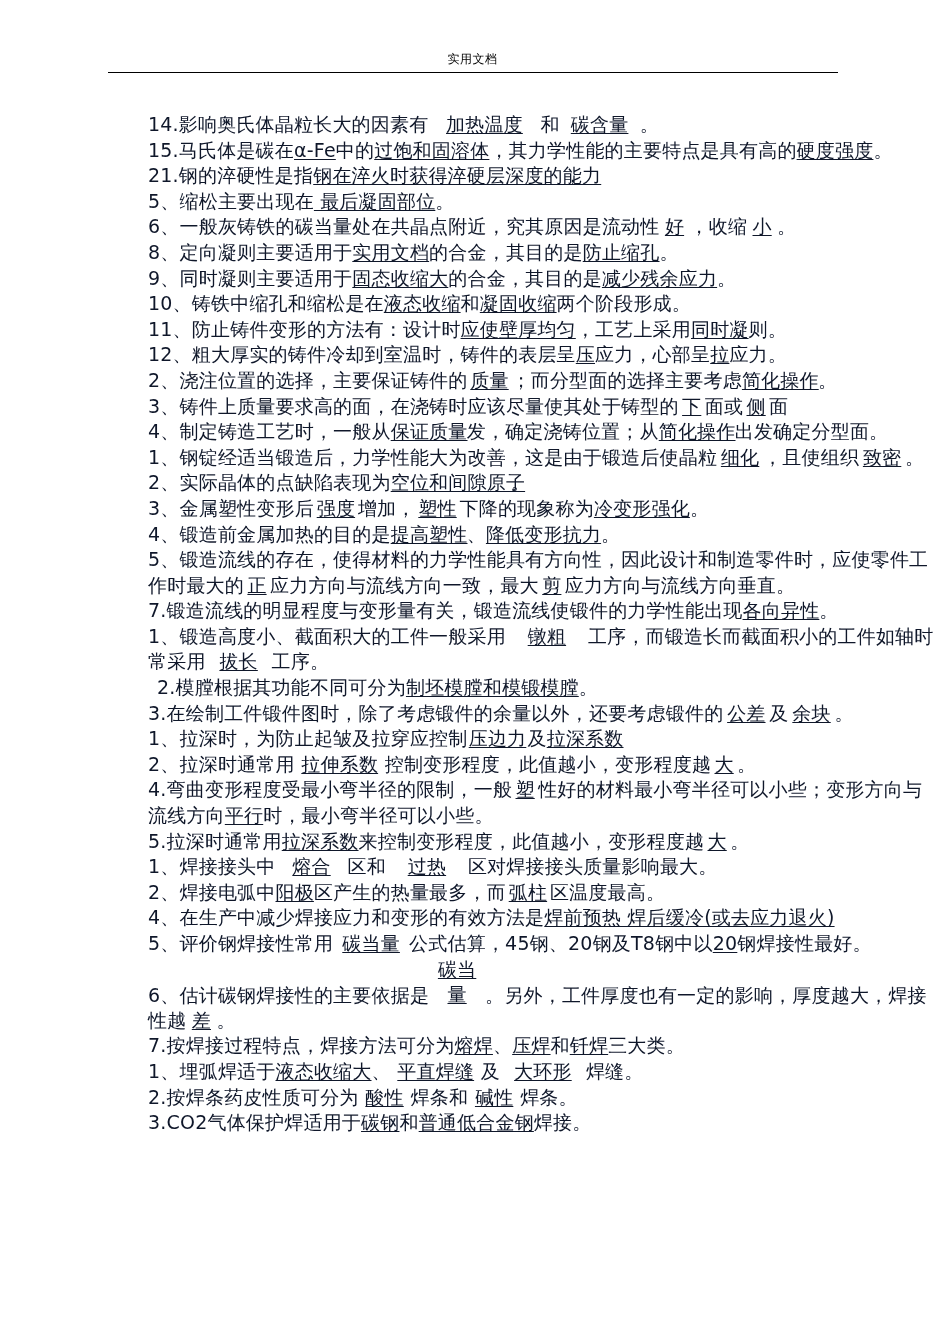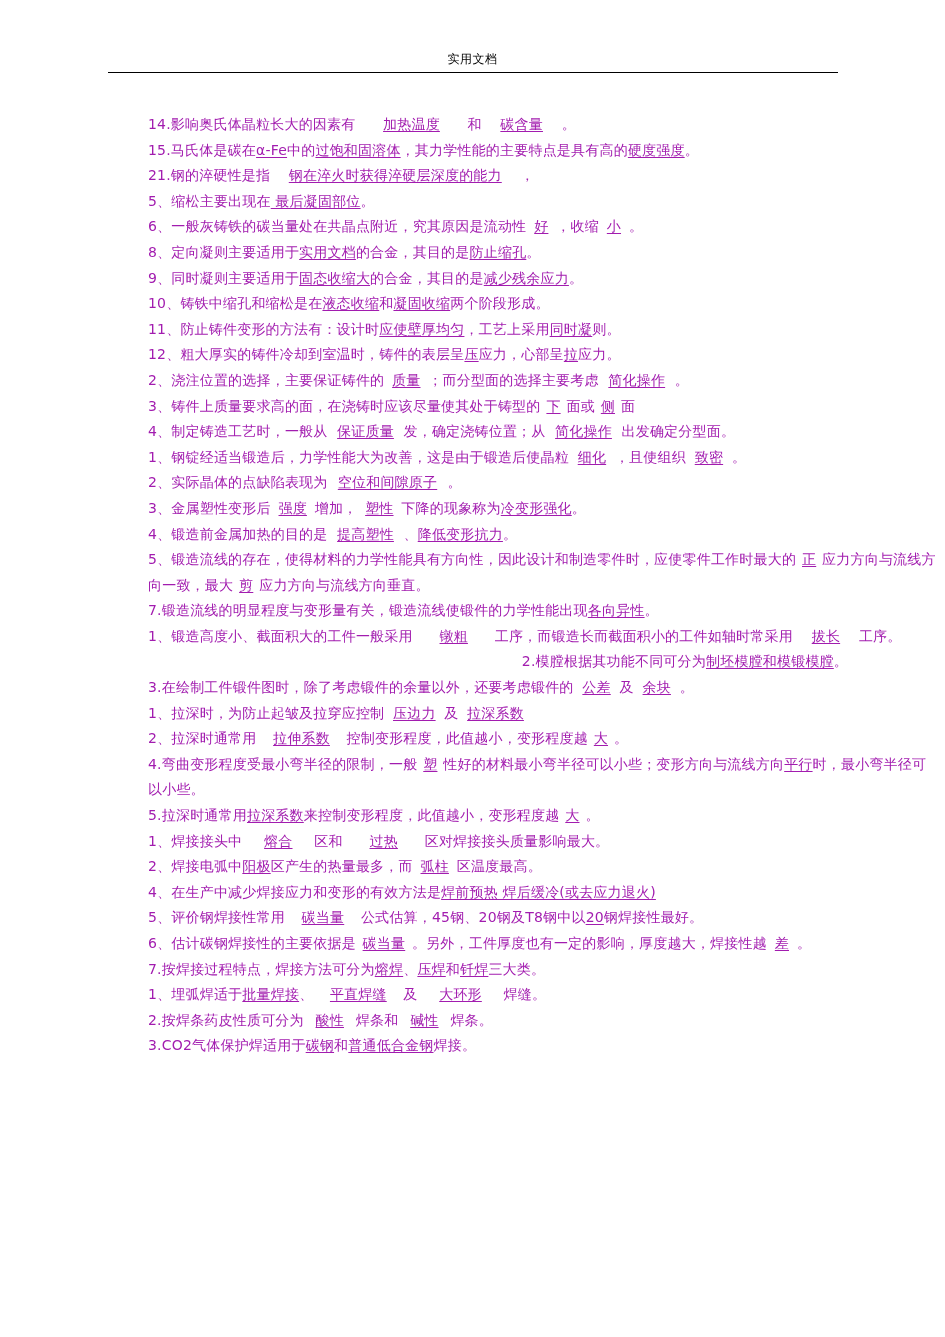--- a/index.html
+++ b/index.html
@@ -41,34 +41,33 @@
     border-top: 1.6px solid #000;
   }
   
   .doc-body {
     position: absolute;
     left: 148px;
     top: 112px;
     width: 700px;
   }
   .line {
-    font-size: 14px;
+    font-size: 19px;
     line-height: 25.6px;
     white-space: nowrap;
     letter-spacing: 0.2px;
     font-family: "DejaVu Sans", "Liberation Sans", sans-serif;
-    color: #a21caf;
+    color: #0f172a;
   }
   .line.wrap {
     white-space: normal;
     width: 790px;
   }
   .line.indent {
     text-indent: 9px;
-    text-align: right;
   }
   u, .u {
     text-decoration-thickness: 1px;
     text-underline-offset: 2px;
   }
   .blank {
     display: inline-block;
     text-decoration: underline;
     text-decoration-thickness: 1px;
     text-underline-offset: 2px;
@@ -148,20 +147,20 @@
 
 
     <div class="line">4、在生产中减少焊接应力和变形的有效方法是<u>焊前预热&nbsp;焊后缓冷(或去应力退火)</u></div>
 
     <div class="line">5、评价钢焊接性常用<span class="blank" style="width:76px">碳当量</span>公式估算，45钢、20钢及T8钢中以<u>20</u>钢焊接性最好。</div>
 
     <div class="line wrap">6、估计碳钢焊接性的主要依据是<span class="blank" style="width:56px">碳当量</span>。另外，工件厚度也有一定的影响，厚度越大，焊接性越<span class="blank" style="width:30px">差</span>。</div>
 
     <div class="line">7.按焊接过程特点，焊接方法可分为<u>熔焊</u>、<u>压焊</u>和<u>钎焊</u>三大类。</div>
 
-    <div class="line">1、埋弧焊适于<u>批量焊接</u>、<span class="blank" style="width:90px">平直焊缝</span>及<span class="blank" style="width:86px">大环形</span>焊缝。</div>
+    <div class="line">1、埋弧焊适于<u>液态收缩大</u>、<span class="blank" style="width:90px">平直焊缝</span>及<span class="blank" style="width:86px">大环形</span>焊缝。</div>
 
     <div class="line">2.按焊条药皮性质可分为<span class="blank" style="width:52px">酸性</span>焊条和<span class="blank" style="width:52px">碱性</span>焊条。</div>
 
     <div class="line">3.CO2气体保护焊适用于<u>碳钢</u>和<u>普通低合金钢</u>焊接。</div>
 
   </div>
 </div>
 
 </body></html>

